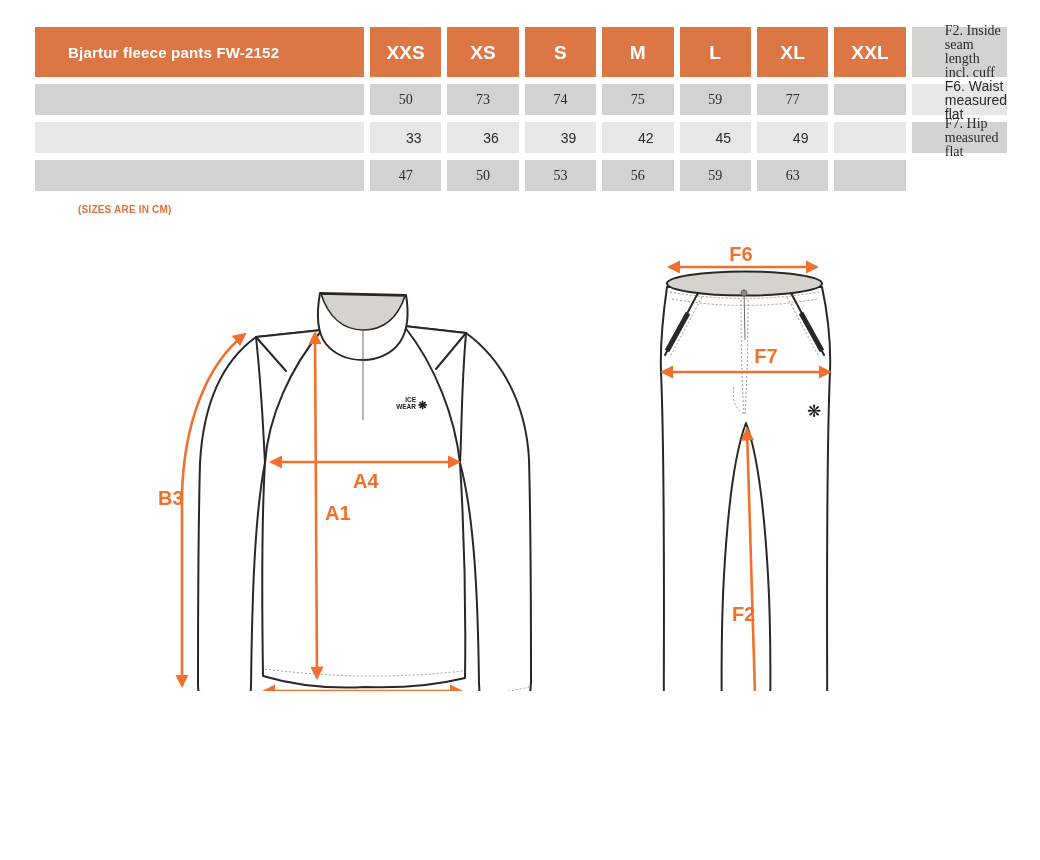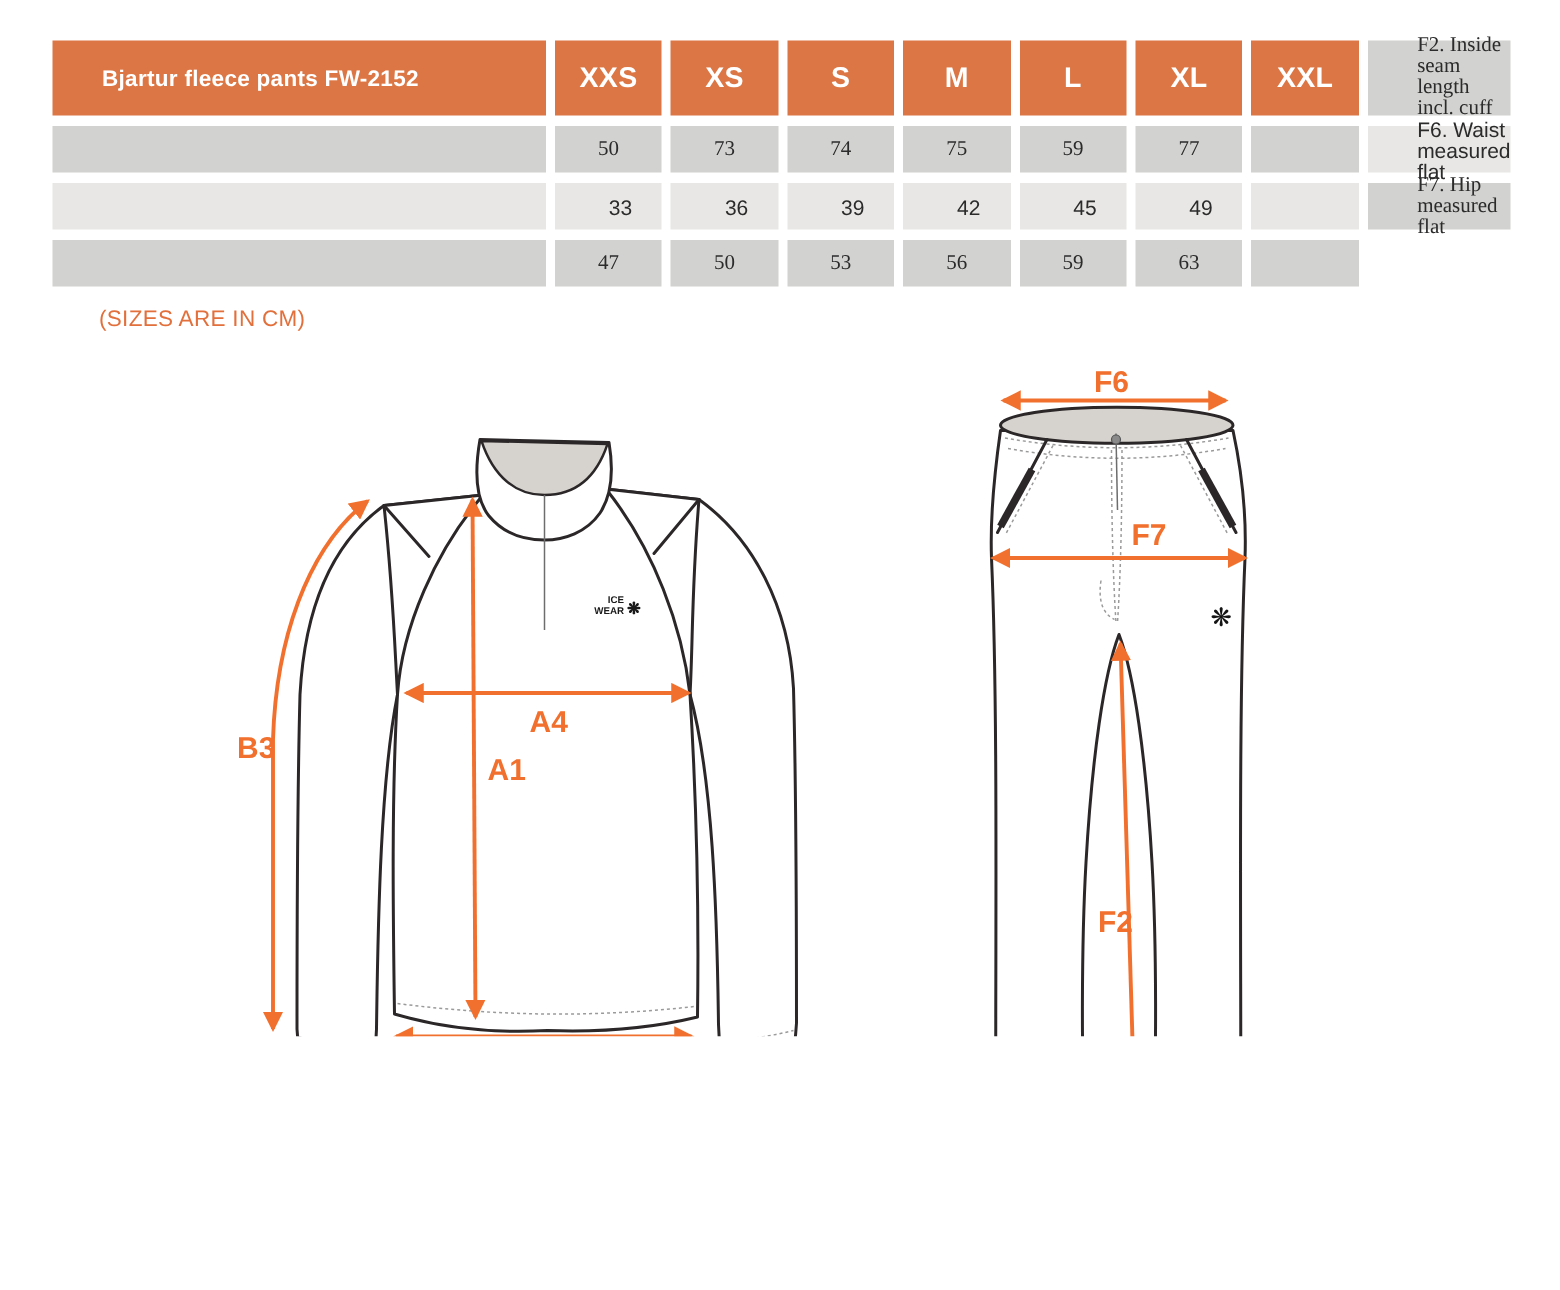--- a/index.html
+++ b/index.html
@@ -11,22 +11,22 @@
               display:grid;grid-template-columns:329px repeat(8,1fr);
               grid-template-rows:50px 31px 31px 31px;gap:7px 6px;}
   .cell{display:flex;align-items:center;justify-content:center;font-size:14px;line-height:1;}
   .cell.head{background:#DC7745;color:#ffffff;font-weight:bold;font-size:19px;letter-spacing:.2px;}
   .cell.label{justify-content:flex-start;padding-left:33px;}
   .cell.head.label{font-size:15px;}
   .row-dark{background:#D2D2D0;font-family:Liberation Serif, serif;}
   .row-light{background:#E8E7E5;padding-left:16px;}
 
   
-  .cm-note{position:absolute;left:66px;top:204px;color:#E2703C;font-size:15px;
-           font-weight:normal;letter-spacing:.2px;}
+  .cm-note{position:absolute;left:78px;top:204px;color:#E2703C;font-size:10px;
+           font-weight:bold;letter-spacing:.2px;}
 
   
   .fig{position:absolute;}
   .fig-top{left:150px;top:278px;width:400px;height:440px;}
   .fig-pants{left:630px;top:245px;width:220px;height:575px;}
   svg .outline{fill:#ffffff;stroke:#2B2728;stroke-width:2;stroke-linejoin:round;stroke-linecap:round;}
   svg .seam{fill:none;stroke:#2B2728;stroke-width:2;stroke-linecap:round;}
   svg .stitch{fill:none;stroke:#9a9a9a;stroke-width:1;stroke-dasharray:2 2;}
   svg .thin{fill:none;stroke:#6d6d6d;stroke-width:1;}
   svg .arrow{fill:none;stroke:#F2702D;stroke-width:2.6;}

